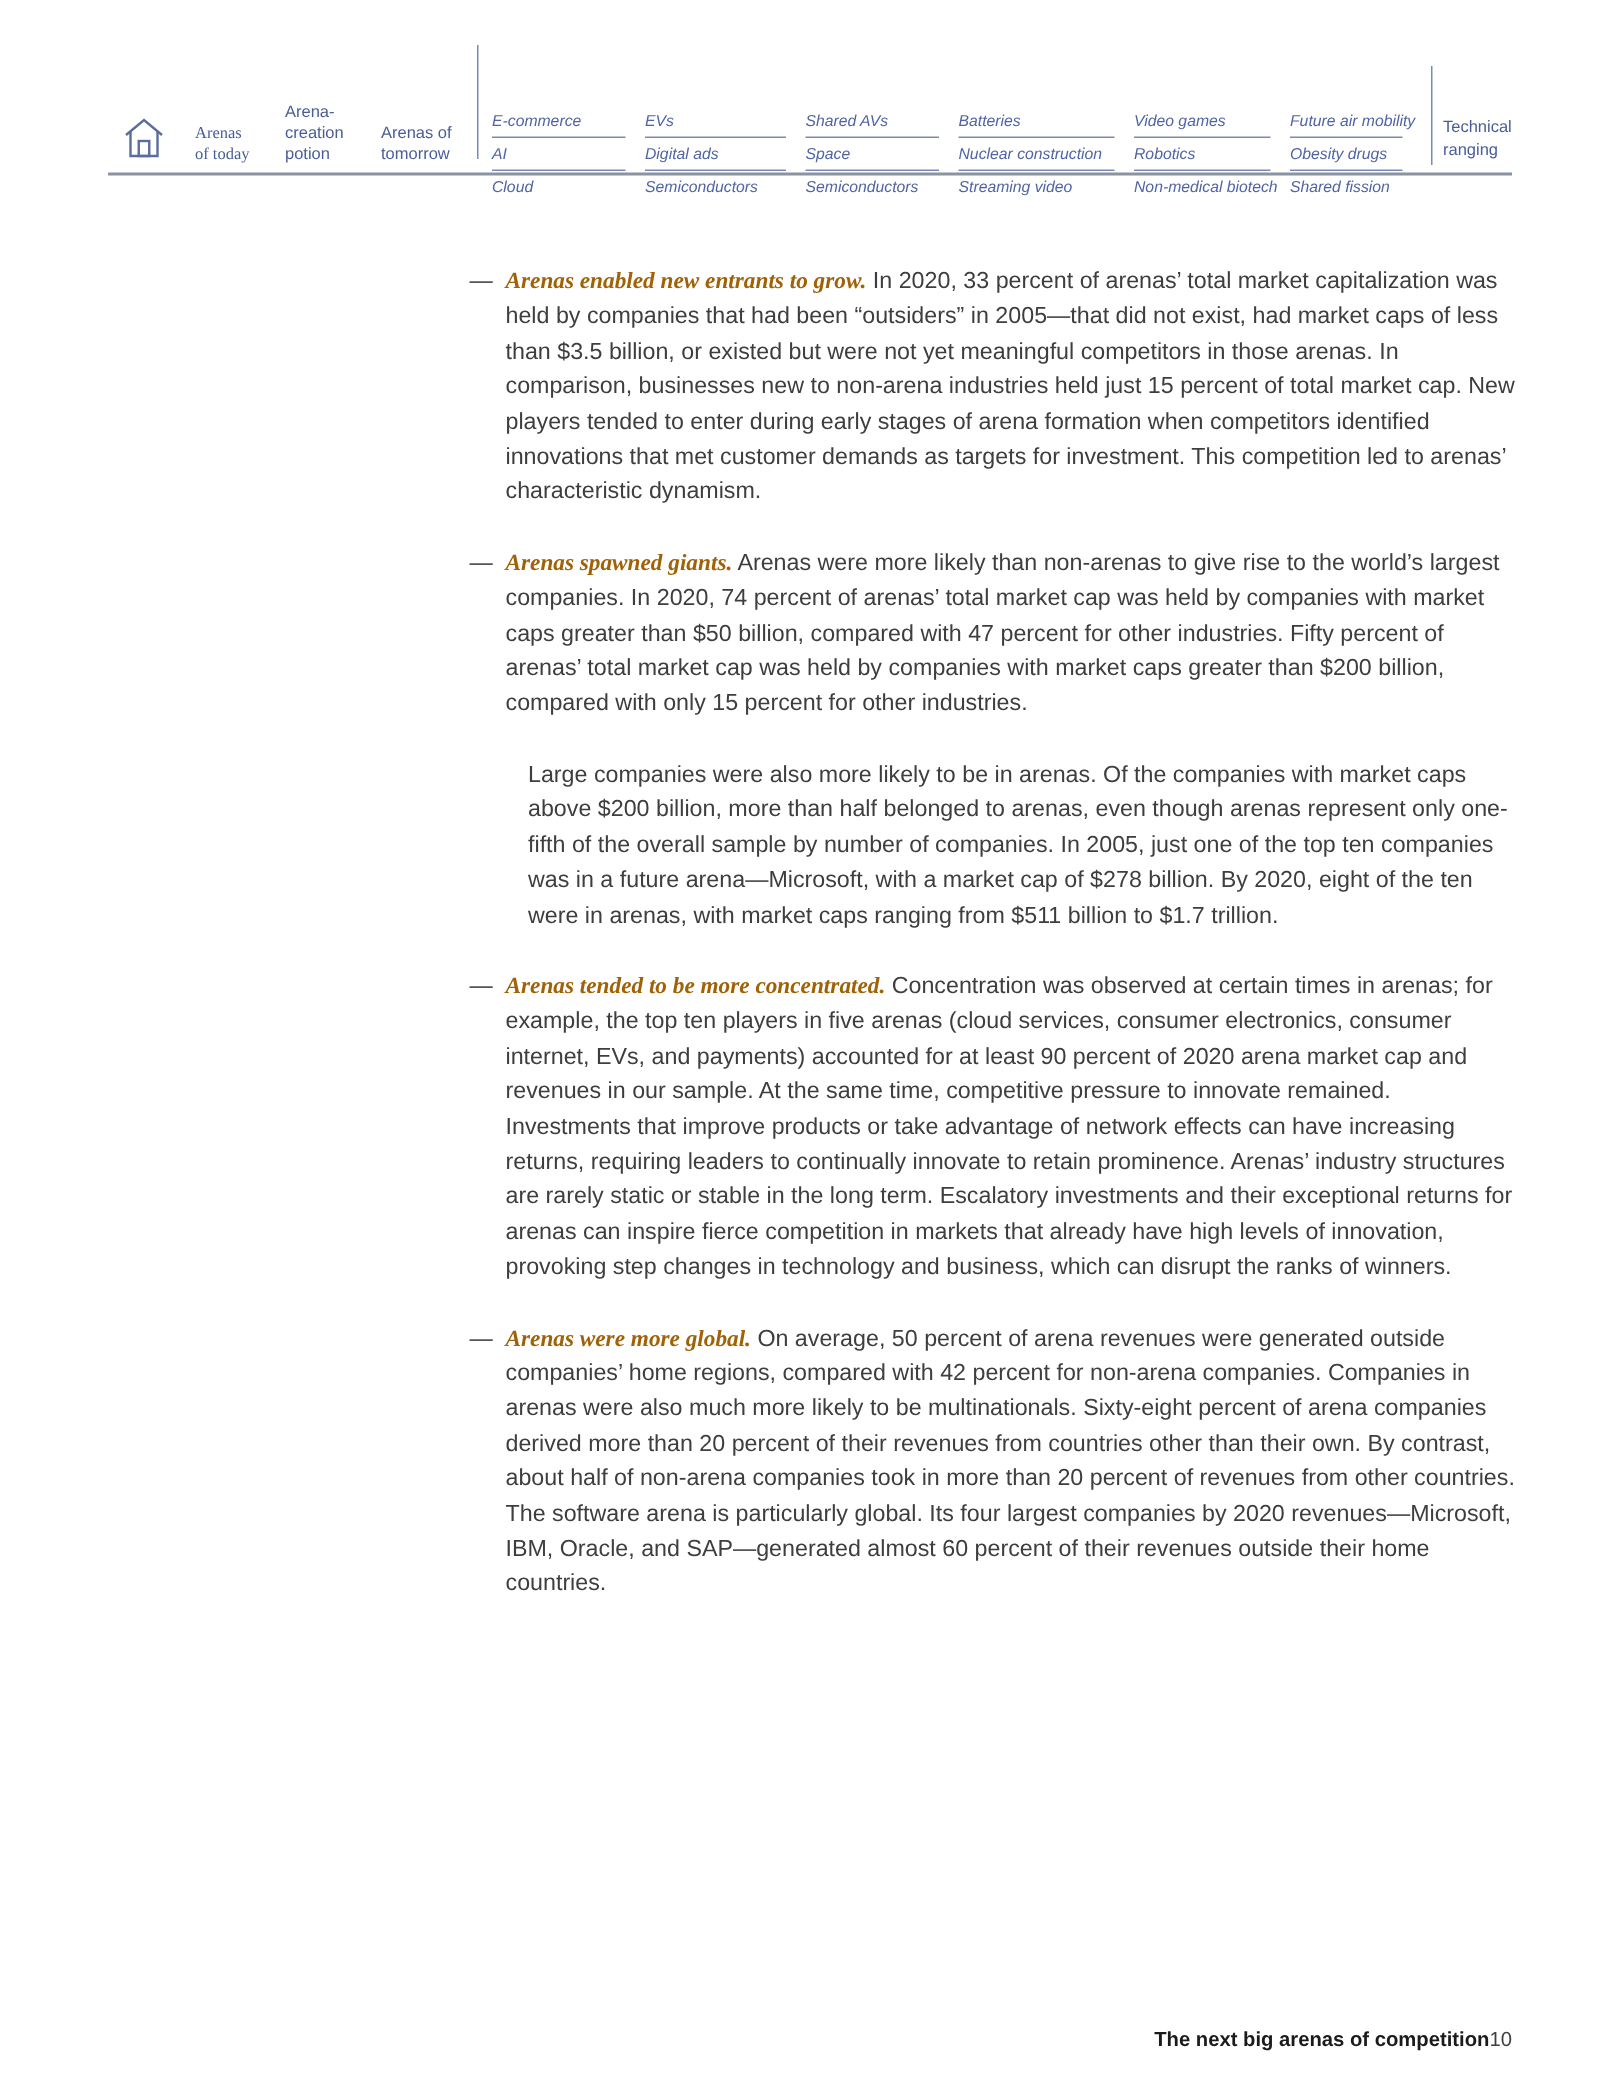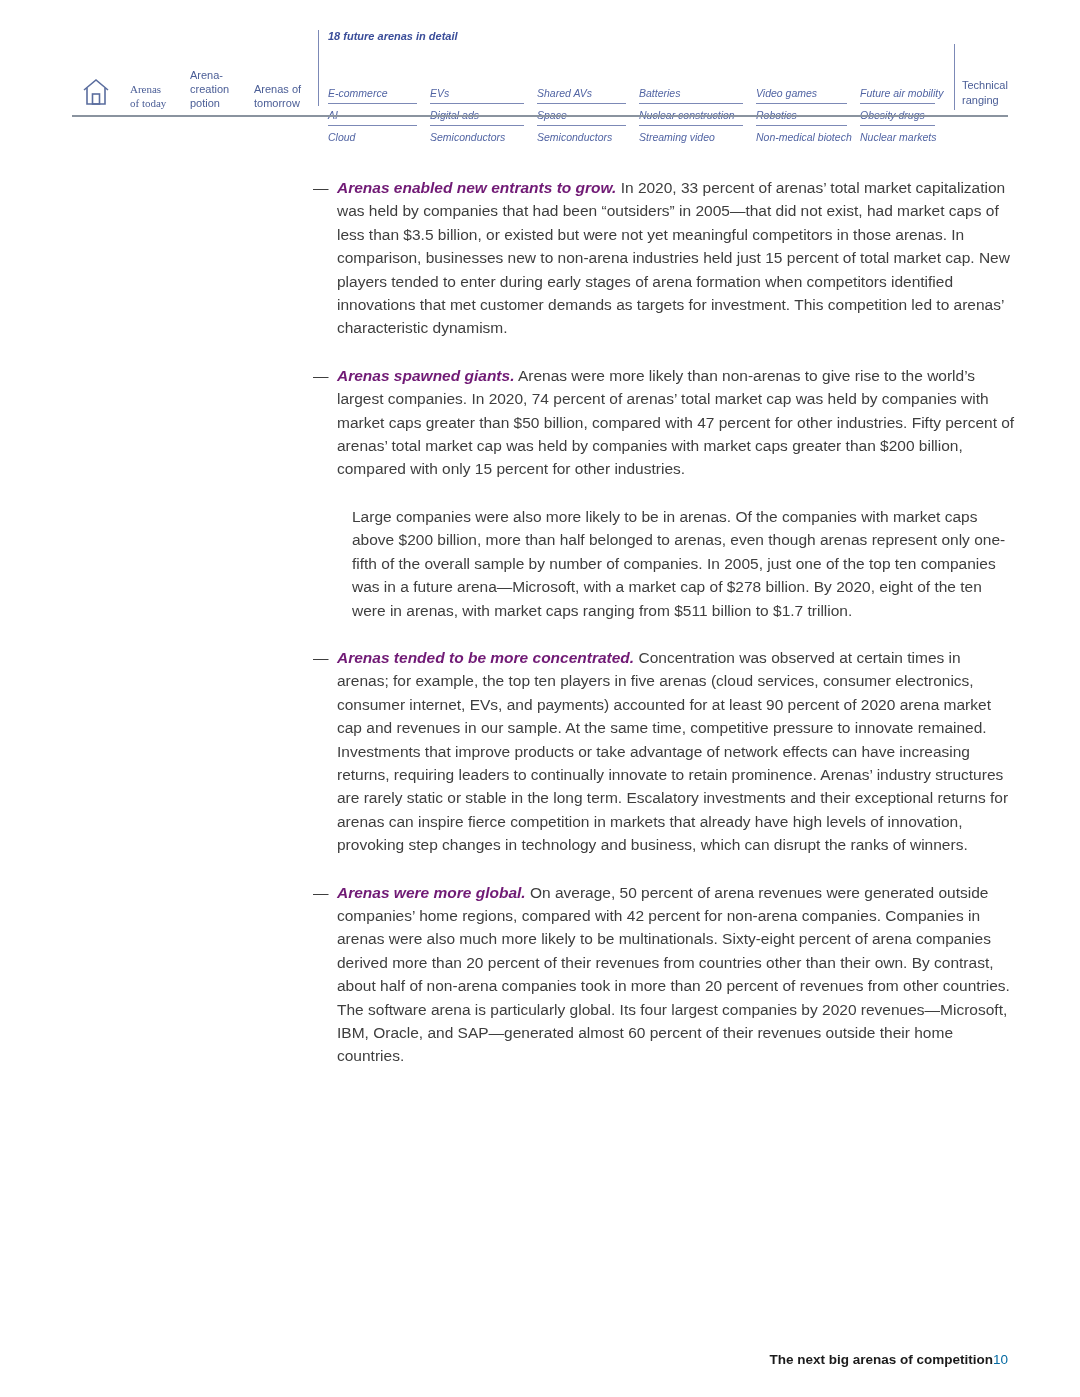--- a/index.html
+++ b/index.html
@@ -59,29 +59,29 @@
 
   
   .content {
     position:absolute; left:313px; top:176px; width:702px;
     font-size:15.5px; line-height:23.4px; color:#3e3e3e;
   }
   .para { display:flex; margin-bottom:24px; }
   .para .marker { flex:0 0 24px; color:#3e3e3e; }
   .para .ptext { flex:1; }
   .para.continuation { margin-left:39px; }
-  .lead { font-weight:bold; font-style:italic; color:#701a75; }
+  .lead { font-weight:bold; font-style:italic; color:#a16207;font-family:Liberation Serif, serif; }
 
   
   .footer {
     position:absolute; right:72px; top:1352px;
     display:flex; align-items:baseline; 
   }
   .footer-title { font-size:13.5px; font-weight:bold; color:#1b1b1b; }
-  .footer-page  { font-size:13.5px; color:#0369a1; }
+  .footer-page  { font-size:13.5px; color:#404040; }
 </style>
 </head>
 <body>
 
 <div class="page">
 
   <div class="header">
 
     <div class="home">
       <span>
@@ -97,21 +97,20 @@
 of today</div>
     <div class="nav-item nav-creation">Arena-
 creation
 potion</div>
     <div class="nav-item nav-tomorrow">Arenas of
 tomorrow</div>
 
     <div class="vdiv vdiv-left"></div>
 
     <div class="arenas-block">
-      <div class="arenas-title">18 future arenas in detail</div>
       <div class="arenas-grid">
 
         <div class="arena-cell u">E-commerce</div>
         <div class="arena-cell u">EVs</div>
         <div class="arena-cell u">Shared AVs</div>
         <div class="arena-cell u">Batteries</div>
         <div class="arena-cell u">Video games</div>
         <div class="arena-cell u">Future air mobility</div>
 
         <div class="arena-cell u">AI</div>
@@ -119,21 +118,21 @@
         <div class="arena-cell u">Space</div>
         <div class="arena-cell u">Nuclear construction</div>
         <div class="arena-cell u">Robotics</div>
         <div class="arena-cell u">Obesity drugs</div>
 
         <div class="arena-cell">Cloud</div>
         <div class="arena-cell">Semiconductors</div>
         <div class="arena-cell">Semiconductors</div>
         <div class="arena-cell">Streaming video</div>
         <div class="arena-cell">Non-medical biotech</div>
-        <div class="arena-cell">Nuclear markets</div>
+        <div class="arena-cell">Shared fission</div>
       </div>
     </div>
 
     <div class="vdiv vdiv-right"></div>
 
     <div class="tech-appendix">Technical
 ranging</div>
 
     <div class="header-rule"></div>
   </div>

